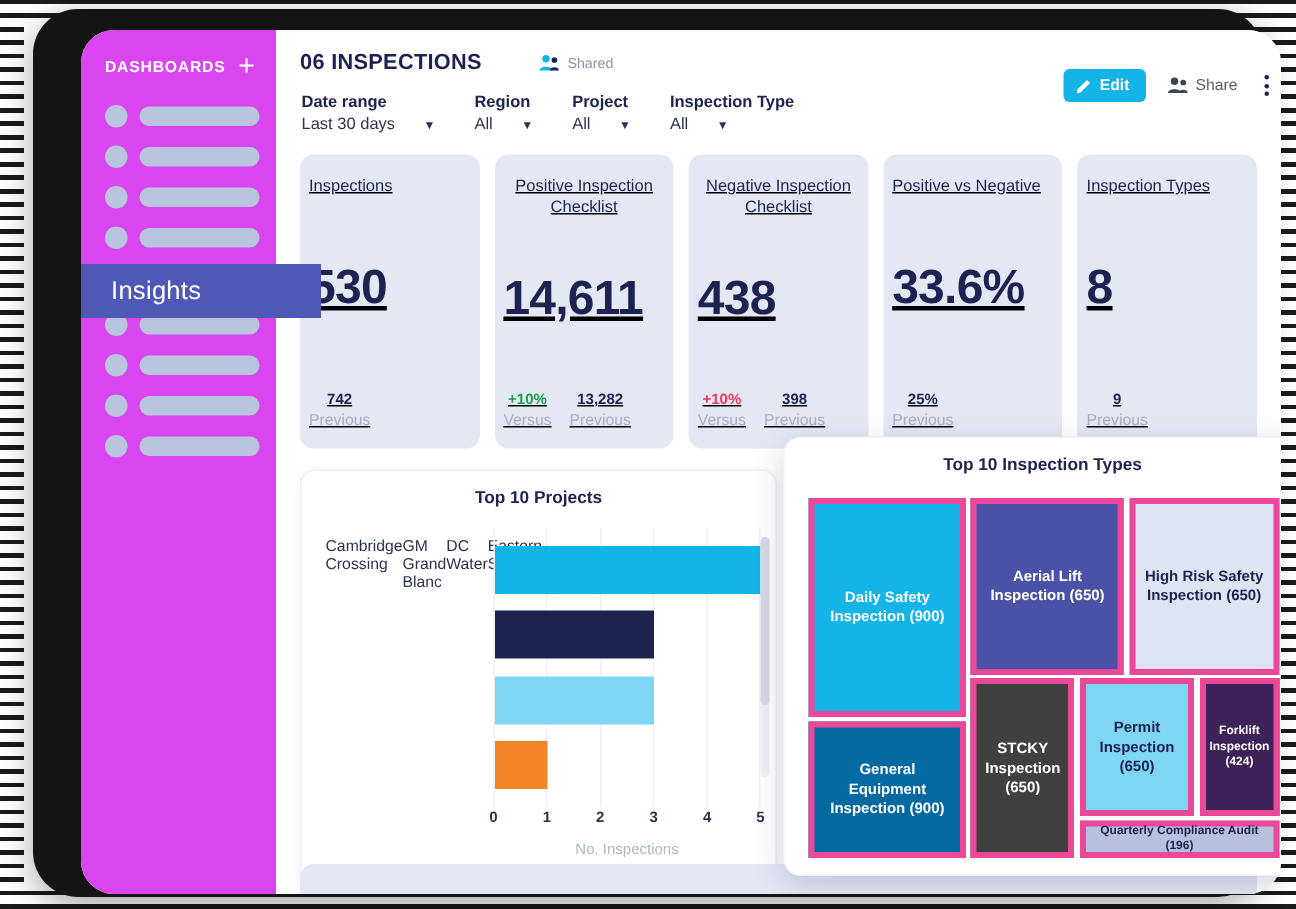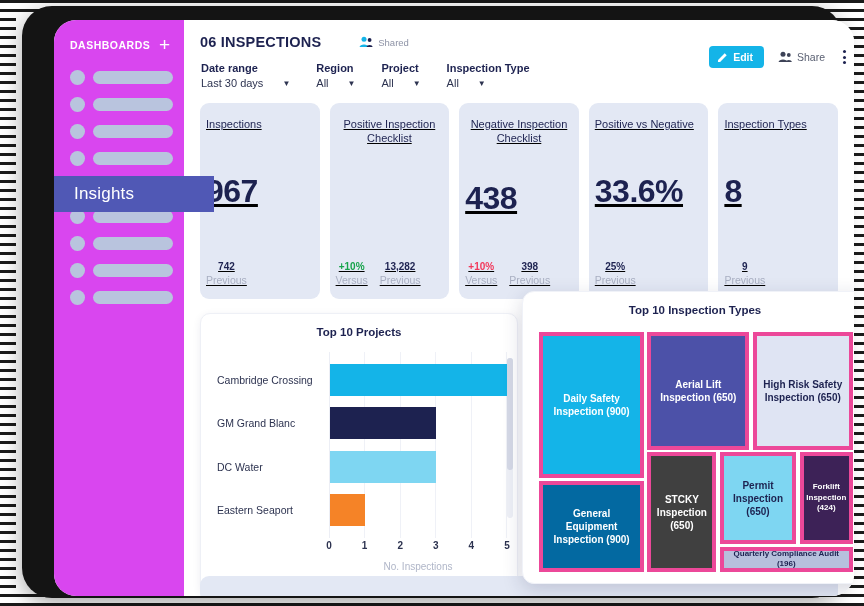--- a/index.html
+++ b/index.html
@@ -272,21 +272,21 @@
 
   
   .card-bars { width: 318px; height: 283px; overflow: hidden; }
   .bars-wrap {
     display: flex;
     padding: 14px 10px 0 16px;
     height: 200px;
   }
   .bar-labels {
     width: 112px;
-    display: flex; flex-direction: column;
+    display: flex; flex-direction: row;
     justify-content: space-around;
     padding: 6px 0;
   }
   .bar-labels div {
     font-size: 10.5px;
     color: #2d3350;
     text-align: left;
   }
   .plot {
     flex: 1 1 auto;
@@ -512,31 +512,32 @@
           <div class="kebab">
             <i></i>
               <i></i>
               <i></i>
           </div>
         </div>
 
         <div class="kpis">
           <div class="kpi">
             <div class="kpi-title">Inspections</div>
-            <div class="kpi-value">967</div>
+            <div class="kpi-value">530</div>
             <div class="kpi-foot">
               <div class="kpi-col">
                 <span class="kpi-sub">742</span>
                 <span class="kpi-cap">Previous</span>
               </div>
             </div>
           </div>
 
           <div class="kpi">
             <div class="kpi-title">Positive Inspection Checklist</div>
+            <div class="kpi-value">14,611</div>
             <div class="kpi-foot">
               <div class="kpi-col">
                 <span class="kpi-sub pos">+10%</span>
                 <span class="kpi-cap">Versus</span>
               </div>
               <div class="kpi-col">
                 <span class="kpi-sub">13,282</span>
                 <span class="kpi-cap">Previous</span>
               </div>
             </div>

